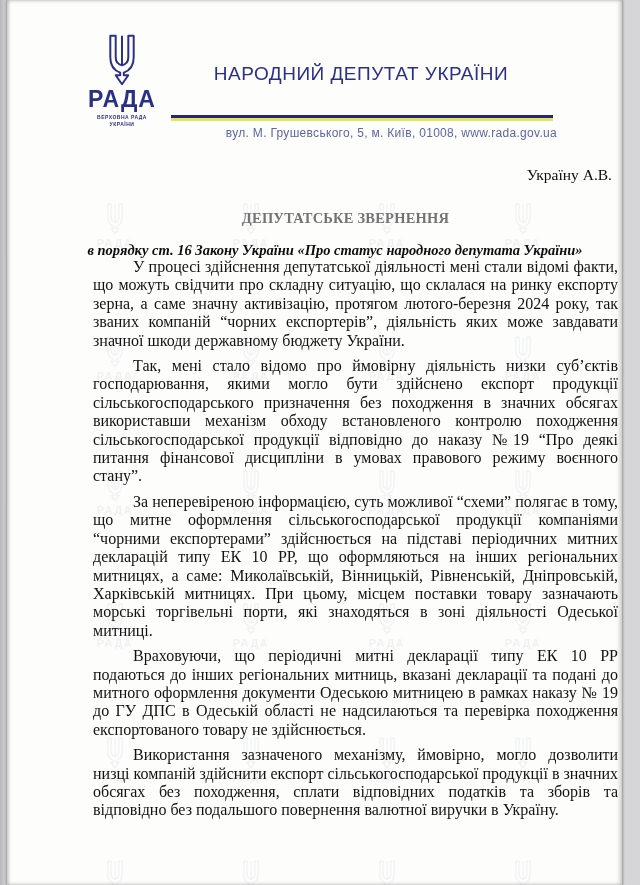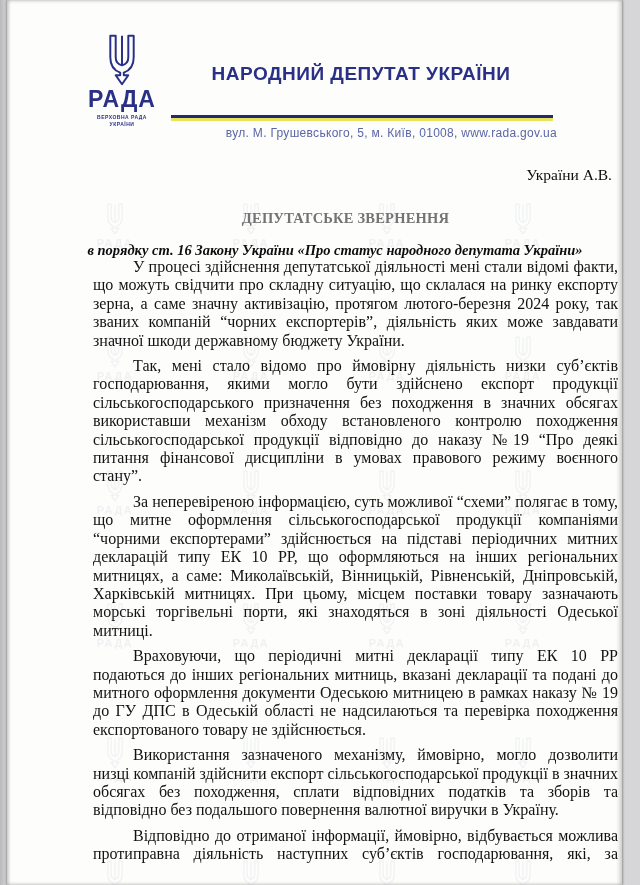--- a/index.html
+++ b/index.html
@@ -19,21 +19,21 @@
   .wm-tile { position:absolute; width:70px; text-align:center; color:#565b80; opacity:.07; }
   .wm-tile svg { width:22px; height:32px; display:block; margin:0 auto; }
   .wm-tile .wm-brand { font-family:"Liberation Sans",sans-serif; font-weight:bold; font-size:11px; letter-spacing:1.5px; margin-top:2px; }
   
   .logo { position:absolute; left:84px; top:33px; width:76px; text-align:center; color:#2b3087; }
   .logo svg { width:36px; height:54px; display:block; margin:0 auto; }
   .logo-brand { font-family:"Liberation Sans",sans-serif; font-weight:bold; font-size:23px; letter-spacing:1px; line-height:1; margin-top:1px; }
   .logo-sub { font-family:"Liberation Sans",sans-serif; font-size:5px; letter-spacing:.5px; line-height:1.4; margin-top:3px; font-weight:bold; }
   .head-title {
     position:absolute; left:165px; top:63px; width:392px; text-align:center;
-    font-family:"Liberation Sans",sans-serif; font-weight:bold; font-size:19px;
+    font-family:"Liberation Sans",sans-serif; font-weight:normal; font-size:19px;
     letter-spacing:.5px; color:#2b3087;
   }
   .divider { position:absolute; left:171px; top:115px; width:382px; }
   .divider-blue { height:3px; background:#232a6e; }
   .divider-yellow { height:2.5px; background:#e9e45b; }
   .address {
     position:absolute; left:165px; top:126px; width:392px; text-align:right;
     font-family:"Liberation Sans",sans-serif; font-size:12px; letter-spacing:.3px; color:#5a66a5;
   }
   
@@ -244,26 +244,25 @@
 <div class="head-title">НАРОДНИЙ ДЕПУТАТ УКРАЇНИ</div>
 
 <div class="divider">
   <div class="divider-blue"></div>
   <div class="divider-yellow"></div>
 </div>
 
 <div class="address">вул. М. Грушевського, 5, м. Київ, 01008,  www.rada.gov.ua</div>
 
 <div class="recipient">
-  <div class="recipient-line2">України А.В.</div>
+  <div class="recipient-line2">Україну А.В.</div>
 </div>
 
 <div class="doc-title">ДЕПУТАТСЬКЕ ЗВЕРНЕННЯ</div>
 <div class="doc-subtitle">в порядку ст. 16 Закону України «Про статус народного депутата України»</div>
 
 <div class="body-text">
   <p>У процесі здійснення депутатської діяльності мені стали відомі факти, що можуть свідчити про складну ситуацію, що склалася на ринку експорту зерна, а саме значну активізацію, протягом лютого-березня 2024 року, так званих компаній “чорних експортерів”, діяльність яких може завдавати значної шкоди державному бюджету України.</p>
   <p>Так, мені стало відомо про ймовірну діяльність низки суб’єктів господарювання, якими могло бути здійснено експорт продукції сільськогосподарського призначення без походження в значних обсягах використавши механізм обходу встановленого контролю походження сільськогосподарської продукції відповідно до наказу №19 “Про деякі питання фінансової дисципліни в умовах правового режиму воєнного стану”.</p>
   <p>За неперевіреною інформацією, суть можливої “схеми” полягає в тому, що митне оформлення сільськогосподарської продукції компаніями “чорними експортерами” здійснюється на підставі періодичних митних декларацій типу ЕК 10 РР, що оформляються на інших регіональних митницях, а саме: Миколаївській, Вінницькій, Рівненській, Дніпровській, Харківській митницях. При цьому, місцем поставки товару зазначають морські торгівельні порти, які знаходяться в зоні діяльності Одеської митниці.</p>
   <p>Враховуючи, що періодичні митні декларації типу ЕК 10 РР подаються до інших регіональних митниць, вказані декларації та подані до митного оформлення документи Одеською митницею в рамках наказу № 19 до ГУ ДПС в Одеській області не надсилаються та перевірка походження експортованого товару не здійснюється.</p>
   <p>Використання зазначеного механізму,  ймовірно, могло дозволити низці компаній здійснити експорт сільськогосподарської продукції в значних обсягах без походження, сплати відповідних податків та зборів та відповідно без подальшого повернення валютної виручки в Україну.</p>
-  <p class="cut">Відповідно до отриманої інформації, ймовірно, відбувається можлива протиправна діяльність наступних суб’єктів господарювання, які, за</p>
 </div>
 
 </body></html>

